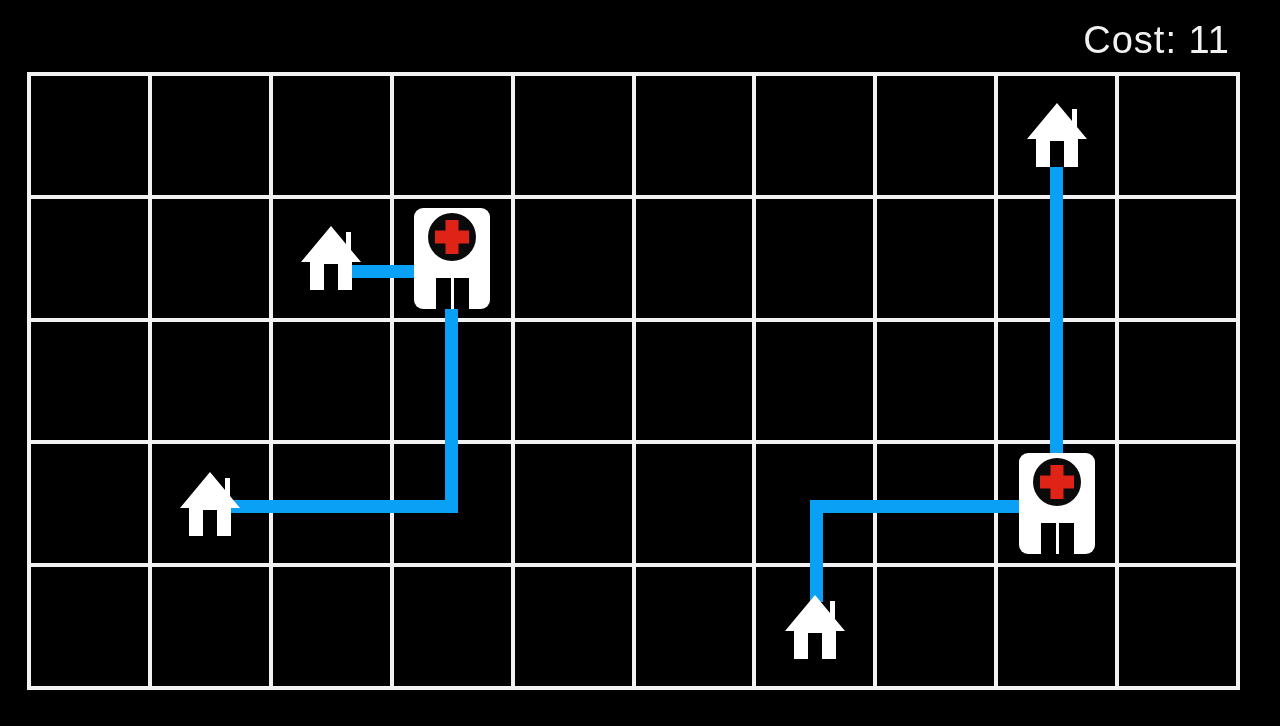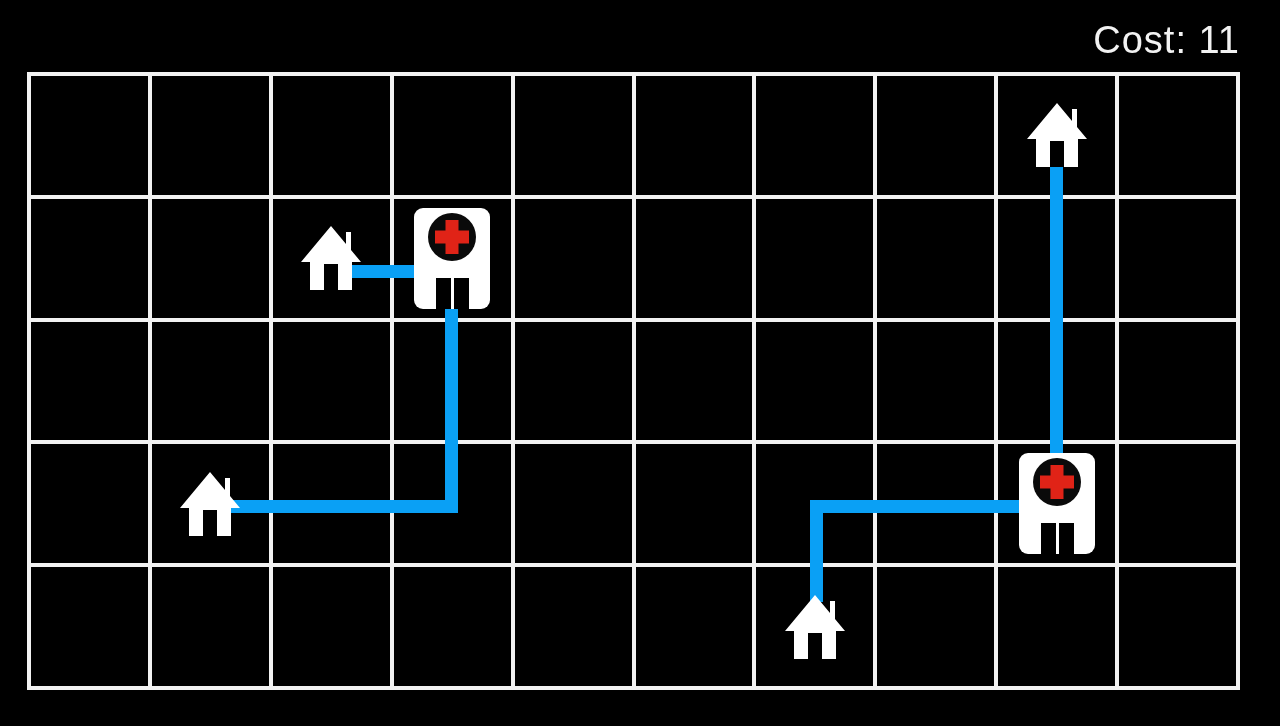--- a/index.html
+++ b/index.html
@@ -23,21 +23,21 @@
     background: var(--route, #0aa0f5);
     z-index: 2;
   }
   .entity {
     position: absolute;
     z-index: 3;
     line-height: 0;
   }
   .hud {
     position: absolute;
-    top: 19px; right: 40px;
+    top: 19px; right: 50px;
     font-size: 38px;
     font-weight: 300;
     letter-spacing: 1px;
     color: var(--hud-text, #f2f2f2);
     z-index: 5;
     white-space: nowrap;
   }
 </style>
 <style>.house-path{fill:#ffffff;}.hospital-body{fill:#ffffff;}.hospital-circle{fill:#0a0a0a;}.hospital-cross{fill:#e02317;}.hospital-door{fill:#000000;}</style></head>
 <body>

